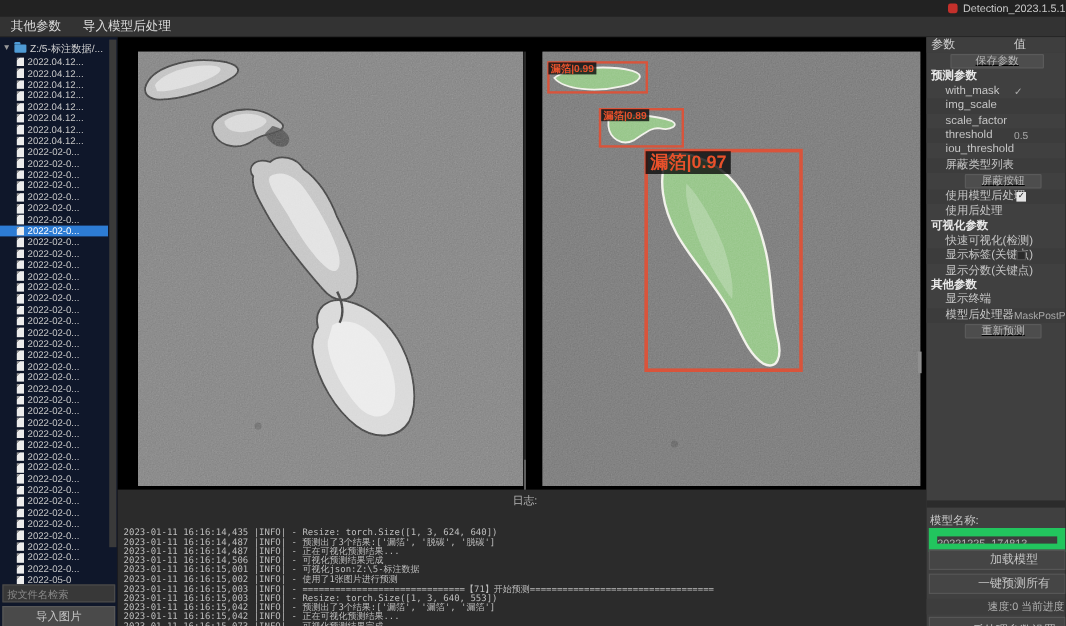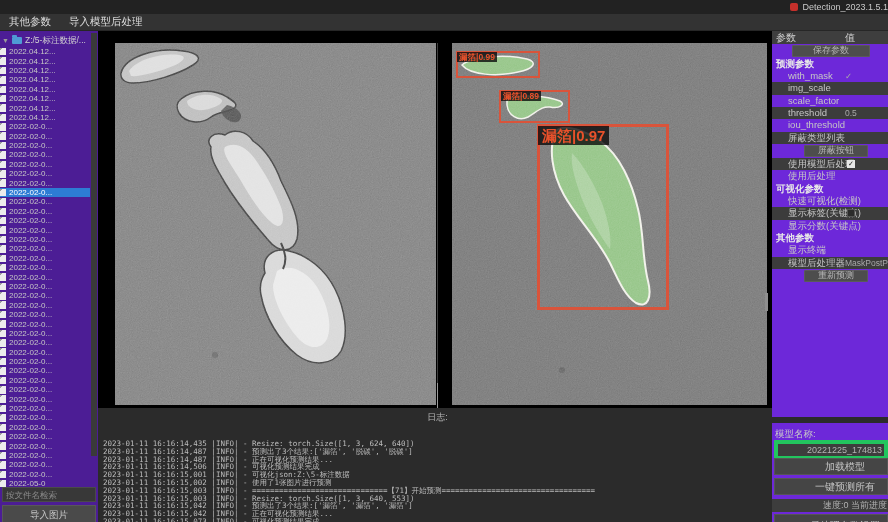--- a/index.html
+++ b/index.html
@@ -10,28 +10,28 @@
   
   .titlebar { height:14px; background:#222; display:flex; align-items:center; gap:4px; padding-left:5px;justify-content:flex-end; }
   .app-icon { width:8px; height:8px; background:#c4302b; border-radius:2px; flex:none; }
   .title-text { font-size:9px; color:#c9c9c9; white-space:nowrap; }
   .menubar { height:17px; background:#333; display:flex; align-items:center; gap:18px; padding-left:9px; border-bottom:1px solid #262626; }
   .menu-item { font-size:10.5px; color:#dcdcdc; white-space:nowrap; }
 
   .main { position:absolute; top:31px; left:0; right:0; bottom:0; }
 
   
-  .sidebar { position:absolute; left:0; top:0; width:98px; height:100%; background:#4c1d95; }
+  .sidebar { position:absolute; left:0; top:0; width:98px; height:100%; background:#0f172a; }
   .side-scroll { position:absolute; right:1px; top:2px; width:6px; bottom:66px; background:#3a3a3a; }
   .tree { position:absolute; left:0; top:3px; right:8px; bottom:35px; overflow:hidden; }
   .tree-root { height:13px; display:flex; align-items:center; gap:3px; padding-left:2px; font-size:8.5px; color:#d2d2d2; white-space:nowrap; }
   .caret { font-size:7px; color:#9a9a9a; flex:none; }
   .folder-icon { width:10px; height:7px; background:#4f9bd5; border-radius:1px; position:relative; flex:none; }
   .folder-icon::before { content:""; position:absolute; left:0; top:-2px; width:5px; height:2px; background:#4f9bd5; border-radius:1px 1px 0 0; }
-  .tree-row { height:9.4px; display:flex; align-items:center; gap:3px; font-size:8px; color:#c6c6c6; white-space:nowrap;text-align:right; }
+  .tree-row { height:9.4px; display:flex; align-items:center; gap:3px; padding-left:14px; font-size:8px; color:#c6c6c6; white-space:nowrap;text-align:right; }
   .tree-row.selected { background:#2d7cd4; color:#fff; }
   .doc-icon { width:6px; height:7.5px; flex:none; background:linear-gradient(135deg,#9a9a9a 0 2px,#ececec 2px); }
   .search-input { position:absolute; left:2px; right:2px; top:456px; height:15px; background:#383838; border:1px solid #4a4a4a; color:#cfcfcf; font-size:8.5px; padding:0 3px; outline:none; }
   .search-input::placeholder { color:#8a8a8a; }
   .import-btn { position:absolute; left:2px; right:2px; top:474px; height:22px; background:#4a4a4a; border:1px solid #585858; color:#c8c8c8; font-size:9.5px; text-align:center; line-height:18px; }
 
   
   .center { position:absolute; left:98px; top:0; width:674px; height:100%; background:#000; }
   .img-panel { position:absolute; top:12px; height:362px; overflow:hidden; }
   .img-left  { left:17px;  width:321px; background:#787878; }
@@ -52,41 +52,41 @@
   #det-label-1 { left:5px; top:9px; }
   #det-label-2 { left:49px; top:48px; }
   #det-label-3 { left:86px; top:83px; }
 
   
   .log { position:absolute; left:0; top:377px; width:674px; bottom:0; background:#2b2b2b; padding:3px 0 0 5px; overflow:hidden; }
   .log-title { font-size:9px; color:#b5b5b5; margin-bottom:16px;text-align:center; }
   .log-line { font-family:"DejaVu Sans Mono", monospace; font-size:7.5px; line-height:7.8px; color:#bdbdbd; white-space:pre; }
 
   
-  .params { position:absolute; left:772px; top:0; width:116px; height:100%; background:#6d28d9; overflow:hidden; }
+  .params { position:absolute; left:772px; top:0; width:116px; height:100%; background:#404040; overflow:hidden;text-decoration:underline; }
   .params-header { height:13px; background:#3e3e3e; position:relative; font-size:10px; color:#cfcfcf; }
   .ph-name { position:absolute; left:4px; line-height:13px; }
   .ph-value { position:absolute; left:73px; line-height:13px; }
   .p-row { height:12.4px; position:relative; font-size:9.5px; line-height:12.4px; color:#c6c6c6; white-space:nowrap; }
   .p-row.alt { background:#3c3c3c; }
   .p-row .lbl { position:absolute; left:16px; }
   .p-row .val { position:absolute; left:73px; font-size:8.5px; color:#a9a9a9; }
   .p-row.section { font-weight:bold; color:#e8e8e8; }
   .p-row.section .lbl { left:4px; }
   .p-btn-row { height:13.5px; display:flex; align-items:center; padding-left:20px; }
   .p-btn { height:11.5px; width:78px; background:#4d4d4d; border:1px solid #5a5a5a; border-radius:1px; font-size:9px; color:#b8b8b8; text-align:center; line-height:9.5px; }
   .p-btn.indent { margin-left:12px; width:64px; }
   .checkbox { position:absolute; left:75px; top:2px; width:8px; height:8px; font-size:7px; line-height:8px; text-align:center; }
   .checkbox.checked { background:#e6e6e6; color:#1a1a1a; }
   .checkbox.unchecked { background:#2a2a2a; border:1px solid #555; }
   .check-glyph { color:#cfcfcf; }
 
   .model-divider { position:absolute; left:0; right:0; top:386px; height:6px; background:#2b2b2b; }
   .model-label { position:absolute; left:3px; top:397px; font-size:9.5px; color:#c9c9c9; }
-  .model-field { position:absolute; left:2px; right:0; top:409px; height:20px; background:#3d3d3d; border:4px solid #22c55e; font-size:9px; color:#b5b5b5; text-align:right; line-height:12px; padding-right:2px; overflow:hidden; }
+  .model-field { position:absolute; left:2px; right:0; top:409px; height:20px; background:#3d3d3d; border:7px solid #22c55e; font-size:9px; color:#b5b5b5; text-align:left; line-height:12px; padding-right:2px; overflow:hidden; }
   .big-btn { position:absolute; left:2px; right:0; height:17px; background:#454545; border:1px solid #565656; font-size:10px; color:#c4c4c4; text-align:center; line-height:15px; padding-left:28px; white-space:nowrap; overflow:hidden; }
   #load-btn { top:427px; }
   #predict-btn { top:447px; }
   .status-row { position:absolute; left:0; right:0; top:468px; height:13px; background:#3d3d3d; font-size:9px; color:#b0b0b0; text-align:right; line-height:13px; padding-right:1px; white-space:nowrap; overflow:hidden; }
   #post-btn { top:483px; height:24px; line-height:22px; }
 </style>
 </head>
 <body>
 
 <div class="window">

